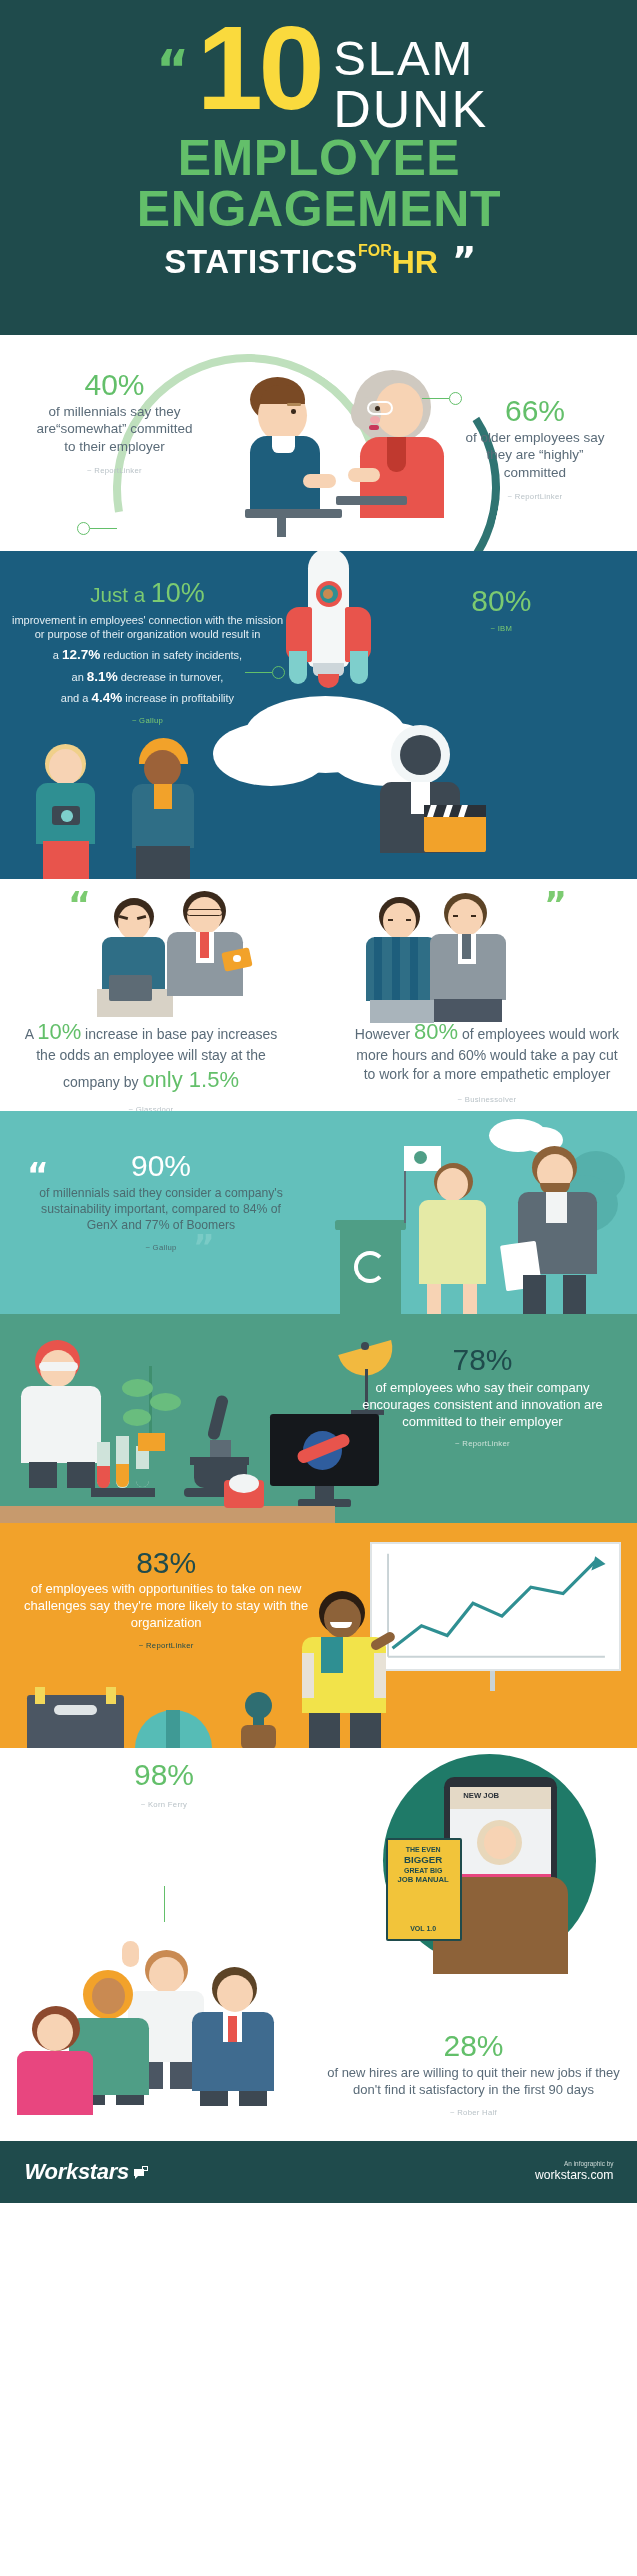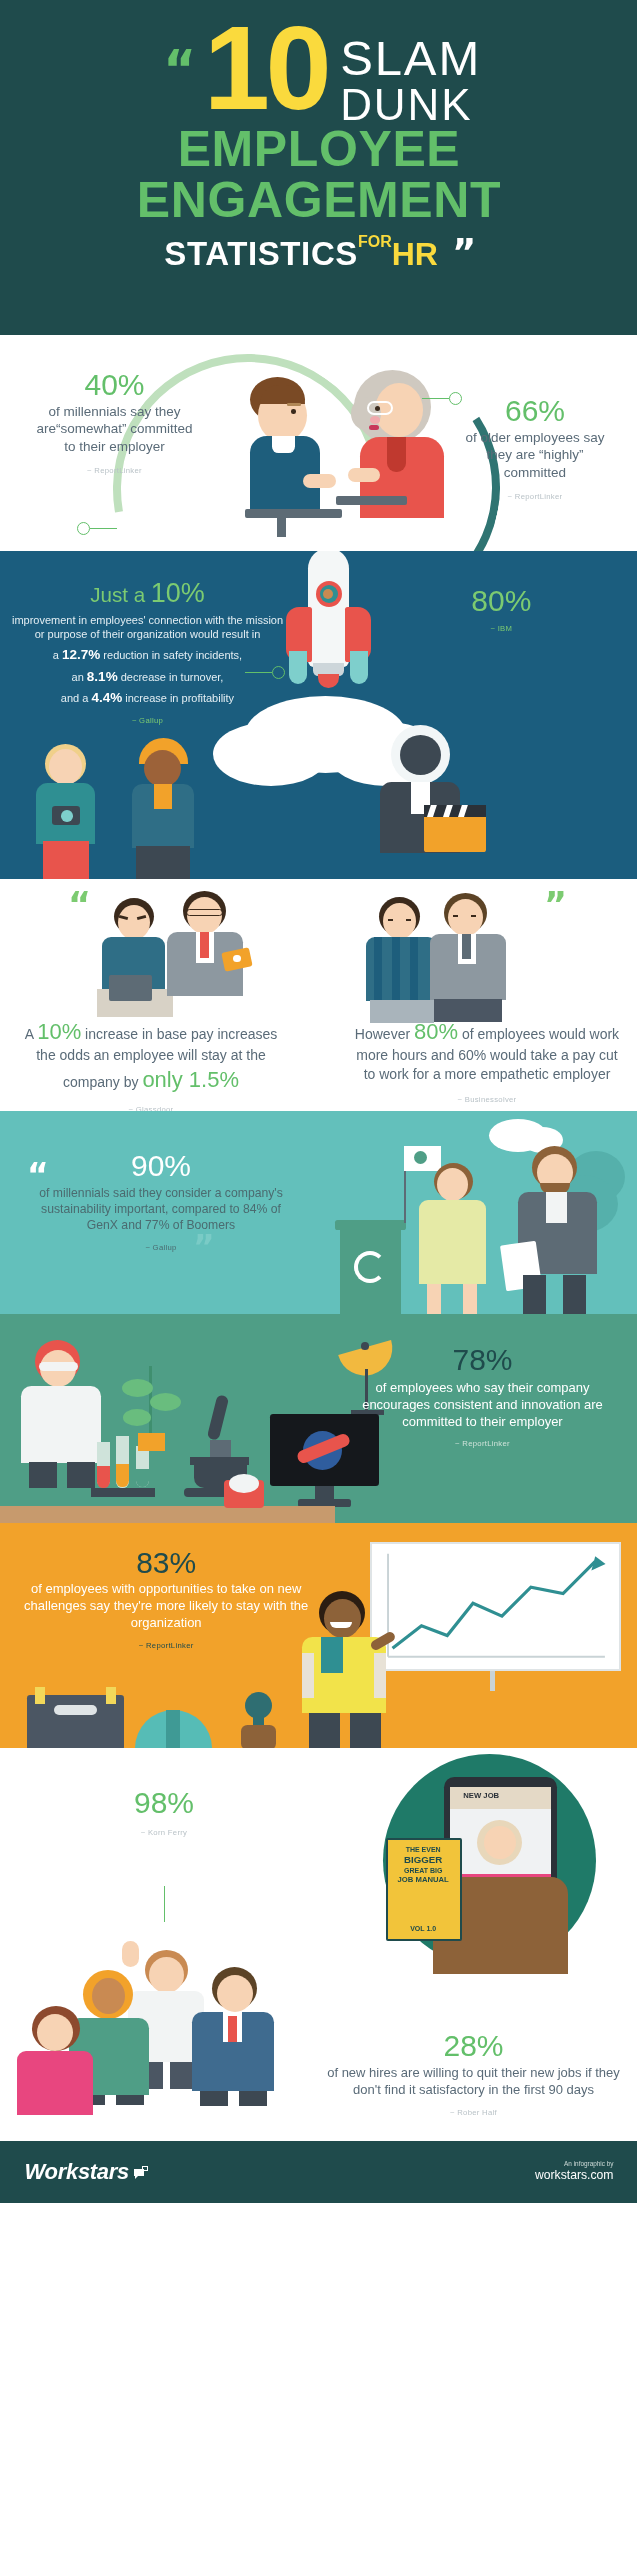--- a/index.html
+++ b/index.html
@@ -36,22 +36,22 @@
     line-height: 0.82; letter-spacing: -4.5px;
     font-family: "Liberation Sans", sans-serif;
   }
   .slam-dunk { margin-left: 13px; margin-top: 16px; }
   .slam {
     color: #ffffff; font-size: 49px; letter-spacing: 1.9px;
     line-height: 0.95; font-weight: 300;
     font-family: "Liberation Sans", sans-serif;
   }
   .dunk {
-    color: #ffffff; font-size: 44px; letter-spacing: 1.9px;
-    line-height: 1.05; font-weight: 300; text-align: left;
+    color: #ffffff; font-size: 52px; letter-spacing: 1.9px;
+    line-height: 1.05; font-weight: 300; text-align: center;
     font-family: "Liberation Sans", sans-serif;
   }
   .hdr-row2 { text-align: center; margin-top: -3.9px; }
   .employee, .engagement {
     color: #63bf6a; font-weight: bold; letter-spacing: 0.6px;
     line-height: 1.0; font-family: "Liberation Sans", sans-serif;
   }
   .employee { font-size: 50px; }
   .engagement { font-size: 50px; margin-top: 1.3px; }
   .hdr-row3 {
@@ -163,21 +163,21 @@
 
   
   .sec6 { background:#f2a22a; height: 225px; position:relative; overflow:hidden;}
   .sec6 .left-block { position:absolute; left:5.2px; top:24.5px; width:322px; text-align:center; z-index:4;}
   .sec6 .pct { color:#1f4b4c; font-size:30px; }
   .sec6 .stat-body { color:#ffffff; font-size:13px; margin-top:2.6px;}
   .sec6 .src { color:#1f4b4c; margin-top:9px; }
 
   
   .sec7 { background:#ffffff; height: 393px; position:relative; overflow:hidden;}
-  .sec7 .top-block { position:absolute; left:29px; top:40px; width:270px; text-align:center; z-index:5;}
+  .sec7 .top-block { position:absolute; left:29px; top:12px; width:270px; text-align:center; z-index:5;}
   .sec7 .bottom-block { position:absolute; right:13px; top:283px; width:303px; text-align:center; z-index:5;}
   .sec7 .pct { color:#63bf6a; font-size:30px; }
   .sec7 .stat-body { color:#5a6b78; font-size:13px; margin-top:2.6px;}
   .sec7 .src { color:#b9c2c7; margin-top:10.3px; }
   .vline { position:absolute; width:1px; background:#63bf6a; }
 
   
   .footer {
     background:#1f4b4c; height:62px; position:relative;
     display:flex; align-items:center; justify-content:space-between;

